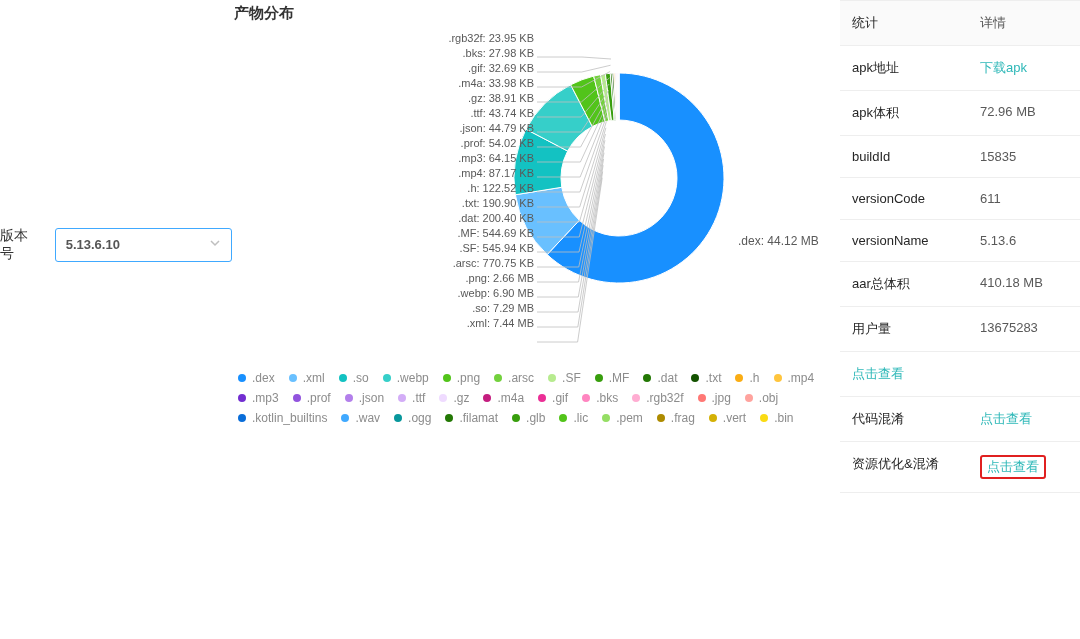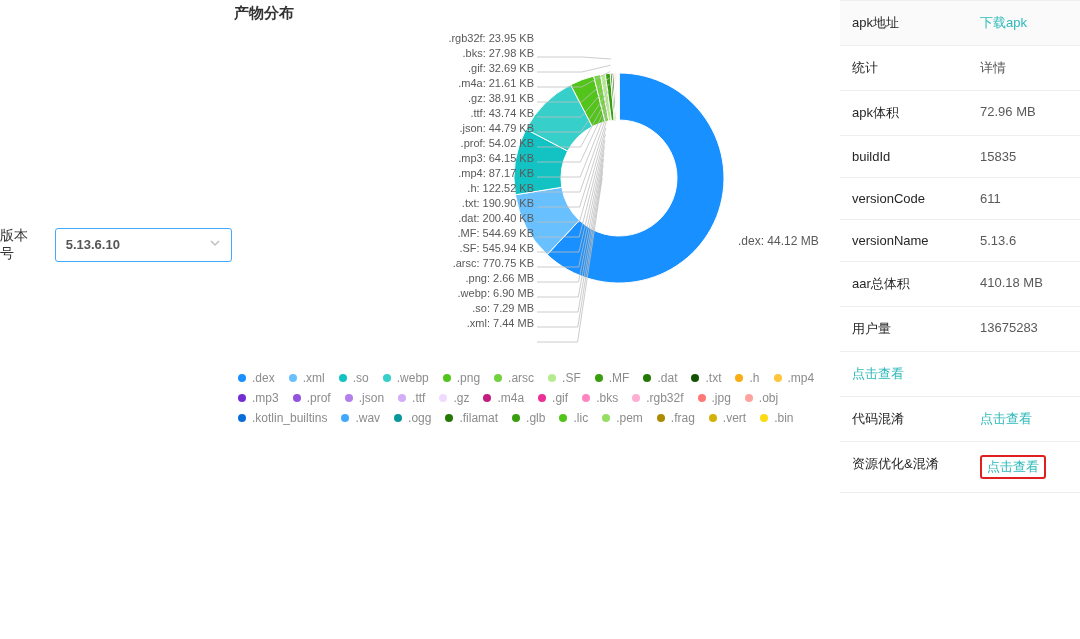--- a/index.html
+++ b/index.html
@@ -100,21 +100,21 @@
               <polyline points="145,263 186.06315789473683,263 211.1263157894737,116.24999999999999" fill="none" stroke="#bfbfbf" stroke-width="0.8"></polyline>
               <polyline points="145,278 185.83157894736843,278 210.66315789473686,122.49999999999999" fill="none" stroke="#bfbfbf" stroke-width="0.8"></polyline>
               <polyline points="145,293 185.6,293 210.2,128.75" fill="none" stroke="#bfbfbf" stroke-width="0.8"></polyline>
             </g>
         </svg>
 
         <div class="label-stack" id="label-stack">
             <div>.rgb32f: 23.95 KB</div>
             <div>.bks: 27.98 KB</div>
             <div>.gif: 32.69 KB</div>
-            <div>.m4a: 21.61 KB</div>
+            <div>.m4a: 33.98 KB</div>
             <div>.gz: 38.91 KB</div>
             <div>.ttf: 43.74 KB</div>
             <div>.json: 44.79 KB</div>
             <div>.prof: 54.02 KB</div>
             <div>.mp3: 64.15 KB</div>
             <div>.mp4: 87.17 KB</div>
             <div>.h: 122.52 KB</div>
             <div>.txt: 190.90 KB</div>
             <div>.dat: 200.40 KB</div>
             <div>.MF: 544.69 KB</div>
@@ -258,26 +258,26 @@
           </span>
           <span class="legend-item">
             <span class="swatch" style="background: rgb(250, 219, 20);"></span>
             <span>.bin</span>
           </span>
         </div>
     </div>
 
     <div class="right" id="stats-table">
         <div class="table-row">
+          <div class="th">统计</div>
+          <div class="td">详情</div>
+        </div>
+        <div class="table-row">
           <div class="th">apk地址</div>
           <div class="td"><span class="link">下载apk</span></div>
-        </div>
-        <div class="table-row">
-          <div class="th">统计</div>
-          <div class="td">详情</div>
         </div>
         <div class="table-row">
           <div class="th">apk体积</div>
           <div class="td">72.96 MB</div>
         </div>
         <div class="table-row">
           <div class="th">buildId</div>
           <div class="td">15835</div>
         </div>
         <div class="table-row">

